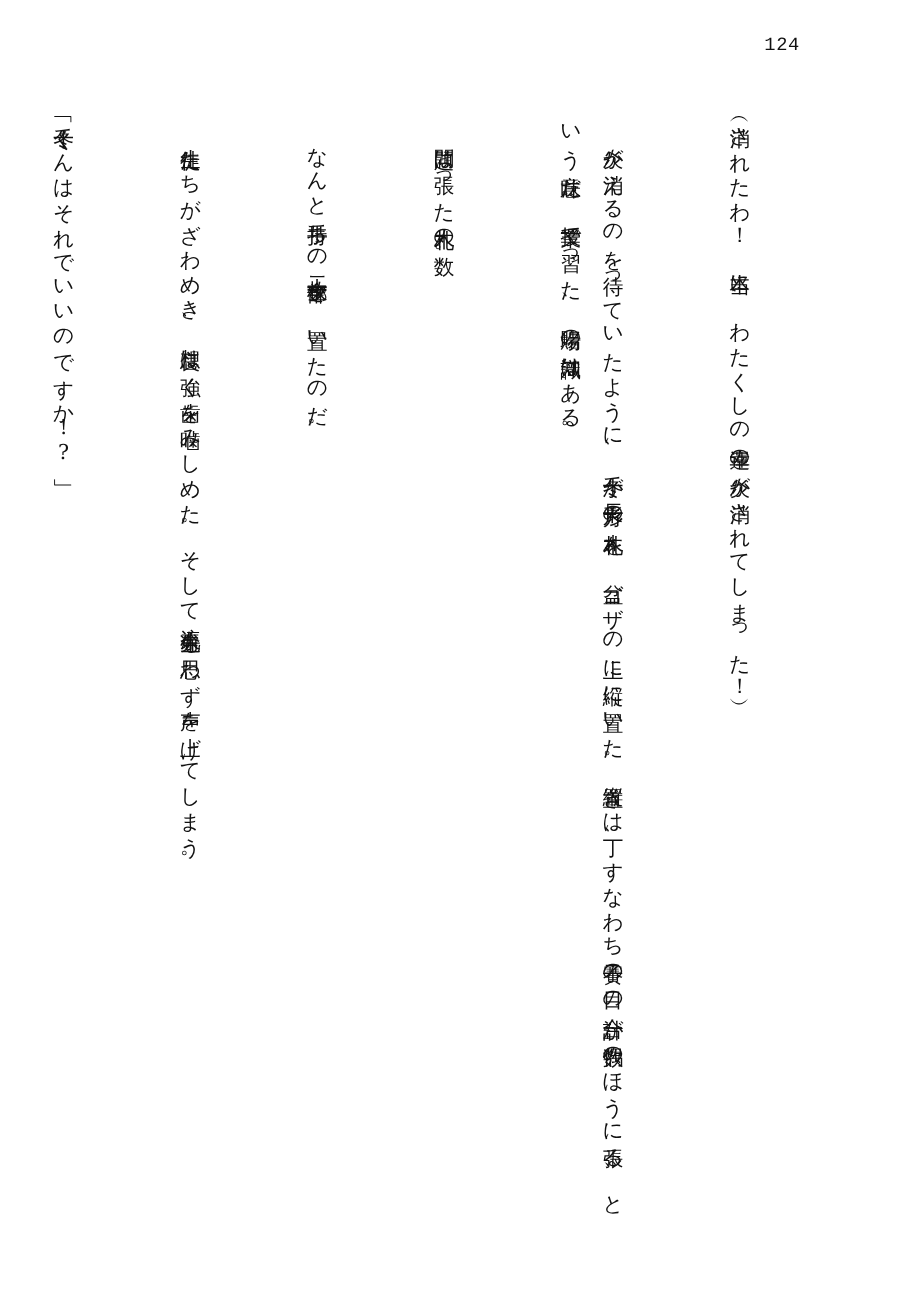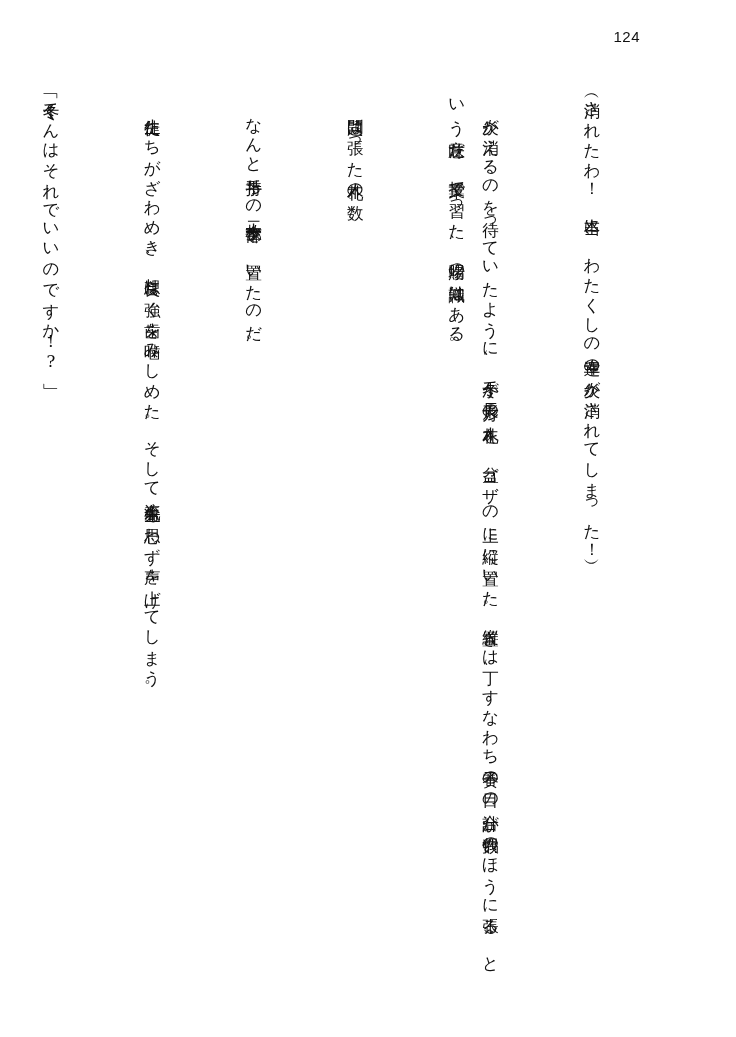--- a/index.html
+++ b/index.html
@@ -18,21 +18,21 @@
     position: relative;
     width: 736px;
     height: 1037px;
     box-sizing: border-box;
   }
   .page-number {
     position: absolute;
     top: 28px;
     right: 96px;
     font-size: 15px;
-    font-family: Liberation Sans, sans-serif;
+    font-family: Liberation Mono, monospace;
     letter-spacing: 0.5px;
     color: #111111;
   }
   .text-body {
     position: absolute;
     top: 88px;
     right: 60px;
     left: 60px;
     bottom: 70px;
     writing-mode: vertical-rl;

